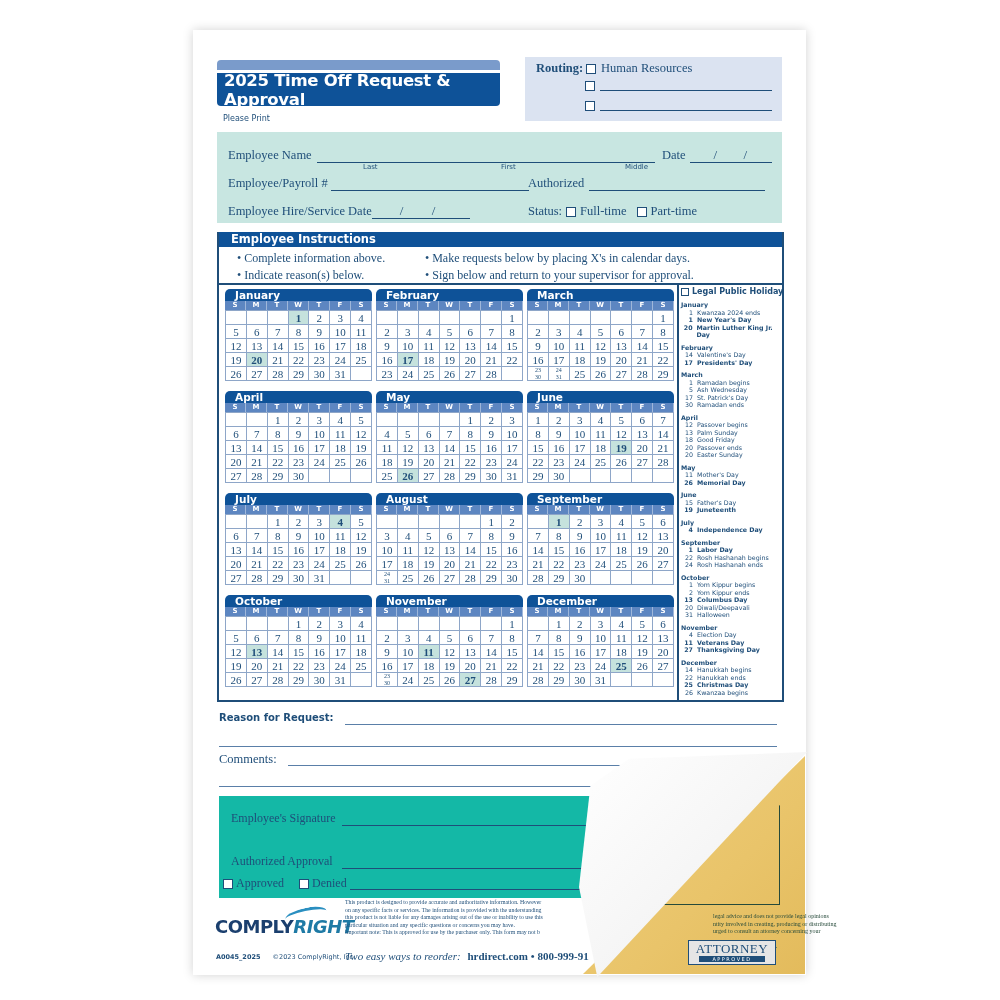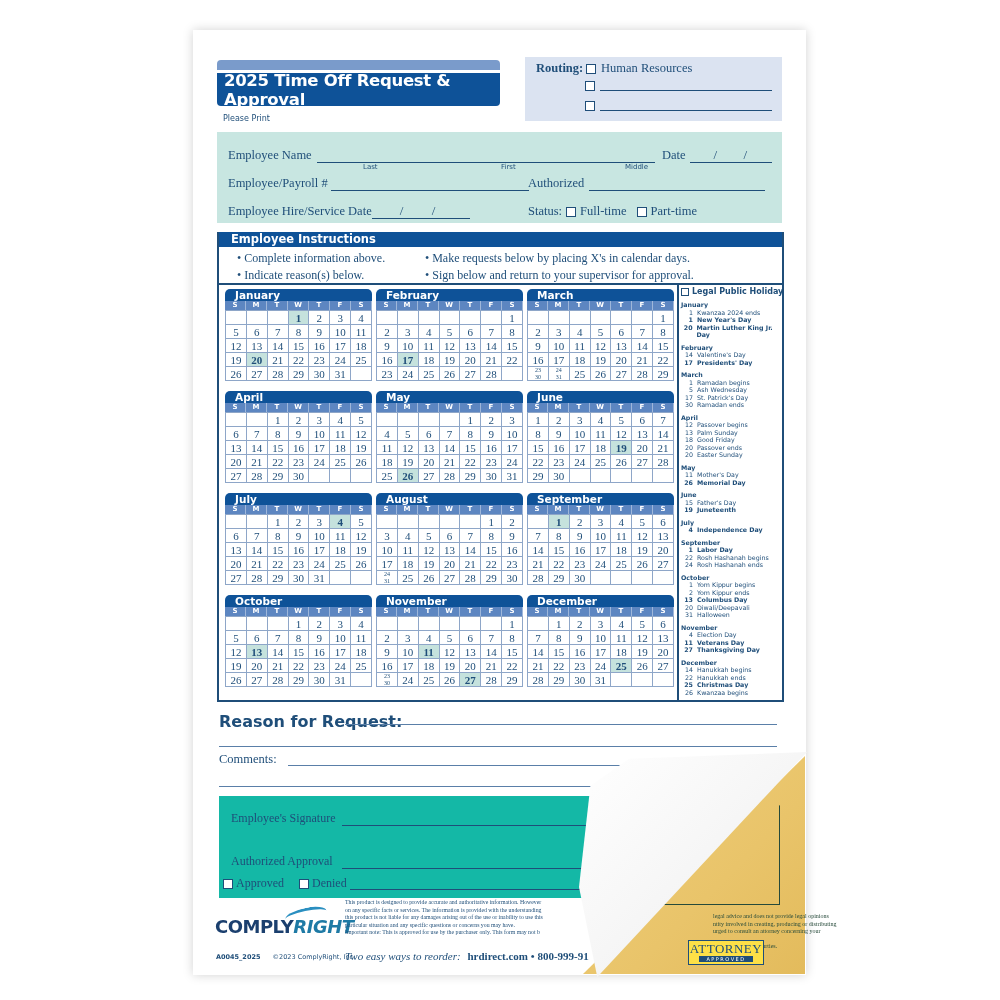--- a/index.html
+++ b/index.html
@@ -57,21 +57,21 @@
   .holidays { position: absolute; left: 462px; top: 53px; width: 104px; font-family: "DejaVu Sans", sans-serif; color: #1f4e79; }
   .holidays .hdr { font-size: 8px; font-weight: bold; display: flex; align-items: center; gap: 3px; margin-top: 2px; }
   .holidays .hdr .cb { width: 8px; height: 8px; }
   .hm { margin-top: 5px; }
   .hm .mn { font-size: 6.3px; font-weight: bold; line-height: 7.5px; }
   .hm .it { font-size: 6.3px; line-height: 7.5px; display: flex; }
   .hm .it .d { width: 12px; text-align: right; margin-right: 4px; }
   .hm .it.b { font-weight: bold; }
 
   
-  .reason { position: absolute; left: 26px; top: 682px; font-family: "DejaVu Sans", sans-serif; font-weight: bold; font-size: 16px; color: #1f4e79; }
+  .reason { position: absolute; left: 26px; top: 682px; font-family: "DejaVu Sans", sans-serif; font-weight: bold; font-size: 10px; color: #1f4e79; }
   .hline { position: absolute; border-bottom: 1px solid #5a7fa8; }
   .comments { position: absolute; left: 26px; top: 722px; font-size: 12.5px; color: #1f4e79; }
 
   
   .sig { position: absolute; left: 26px; top: 766px; width: 565px; height: 102px; background: #14b8a6; font-size: 12px; color: #1f4e79; padding-left: 46px; }
   .sig .r { position: absolute; left: 12px; white-space: nowrap; }
 
   
   .logo { position: absolute; left: 22px; top: 886px; font-family: "DejaVu Sans", sans-serif; font-weight: bold; font-size: 18px; color: #1b3f6e; letter-spacing: -0.5px; }
   .logo .right { color: #1e7aa5; font-style: italic; }
@@ -79,21 +79,21 @@
   .code { position: absolute; left: 23px; top: 923px; font-family: "DejaVu Sans", sans-serif; font-size: 6.5px; color: #1f4e79; }
   .code b { margin-right: 10px; }
   .disclaimer { position: absolute; left: 152px; top: 869px; width: 260px; font-size: 5.8px; line-height: 7.6px; color: #1f4e79; white-space: nowrap; overflow: hidden; }
   .reorder { position: absolute; left: 152px; top: 920px; font-size: 11px; color: #1f4e79; white-space: nowrap; }
   .reorder i { margin-right: 4px; }
 
   
   .peel-under { position: absolute; left: 390px; top: 726px; width: 222px; height: 218px; background: linear-gradient(135deg, #f0cf7a 0%, #e9c46a 60%, #e3bb5c 100%); clip-path: polygon(100% 0, 100% 100%, 0 100%); }
   .peel-box { position: absolute; left: 467px; top: 775px; width: 120px; height: 100px; border: 1.5px solid #264a3a; clip-path: polygon(100% 0, 100% 100%, 0 100%); }
   .peel-flap { position: absolute; left: 386px; top: 722px; width: 228px; height: 225px; background: linear-gradient(135deg, #ffffff 0%, #f5f5f5 55%, #e6e6e6 100%); clip-path: polygon(22% 3%, 100% 0, 8% 100%, 0 60%, 5% 15%); box-shadow: -4px 4px 10px rgba(0,0,0,0.2); }
-  .attorney { position: absolute; left: 495px; top: 910px; width: 76px; height: 25px; border: 1.5px solid #1f4e79; background: #fde047; text-align: center; font-family: "Liberation Serif", serif; color: #1f4e79; }
+  .attorney { position: absolute; left: 495px; top: 910px; width: 88px; height: 25px; border: 1.5px solid #1f4e79; background: #e5e5e5; text-align: center; font-family: "Liberation Serif", serif; color: #1f4e79; }
   .attorney .a1 { font-size: 13px; line-height: 15px; letter-spacing: 0.5px; }
   .attorney .a2 { background: #1f4e79; color: #fff; font-size: 5px; font-family: "DejaVu Sans", sans-serif; margin: 0 10px; letter-spacing: 1.5px; line-height: 6px; }
   .under-text { position: absolute; left: 520px; top: 883px; font-size: 6px; line-height: 7.6px; color: #264a3a; white-space: nowrap; }
 </style>
 </head>
 <body>
 
 <div class="sheet">
 
   <div class="title-wrap">

